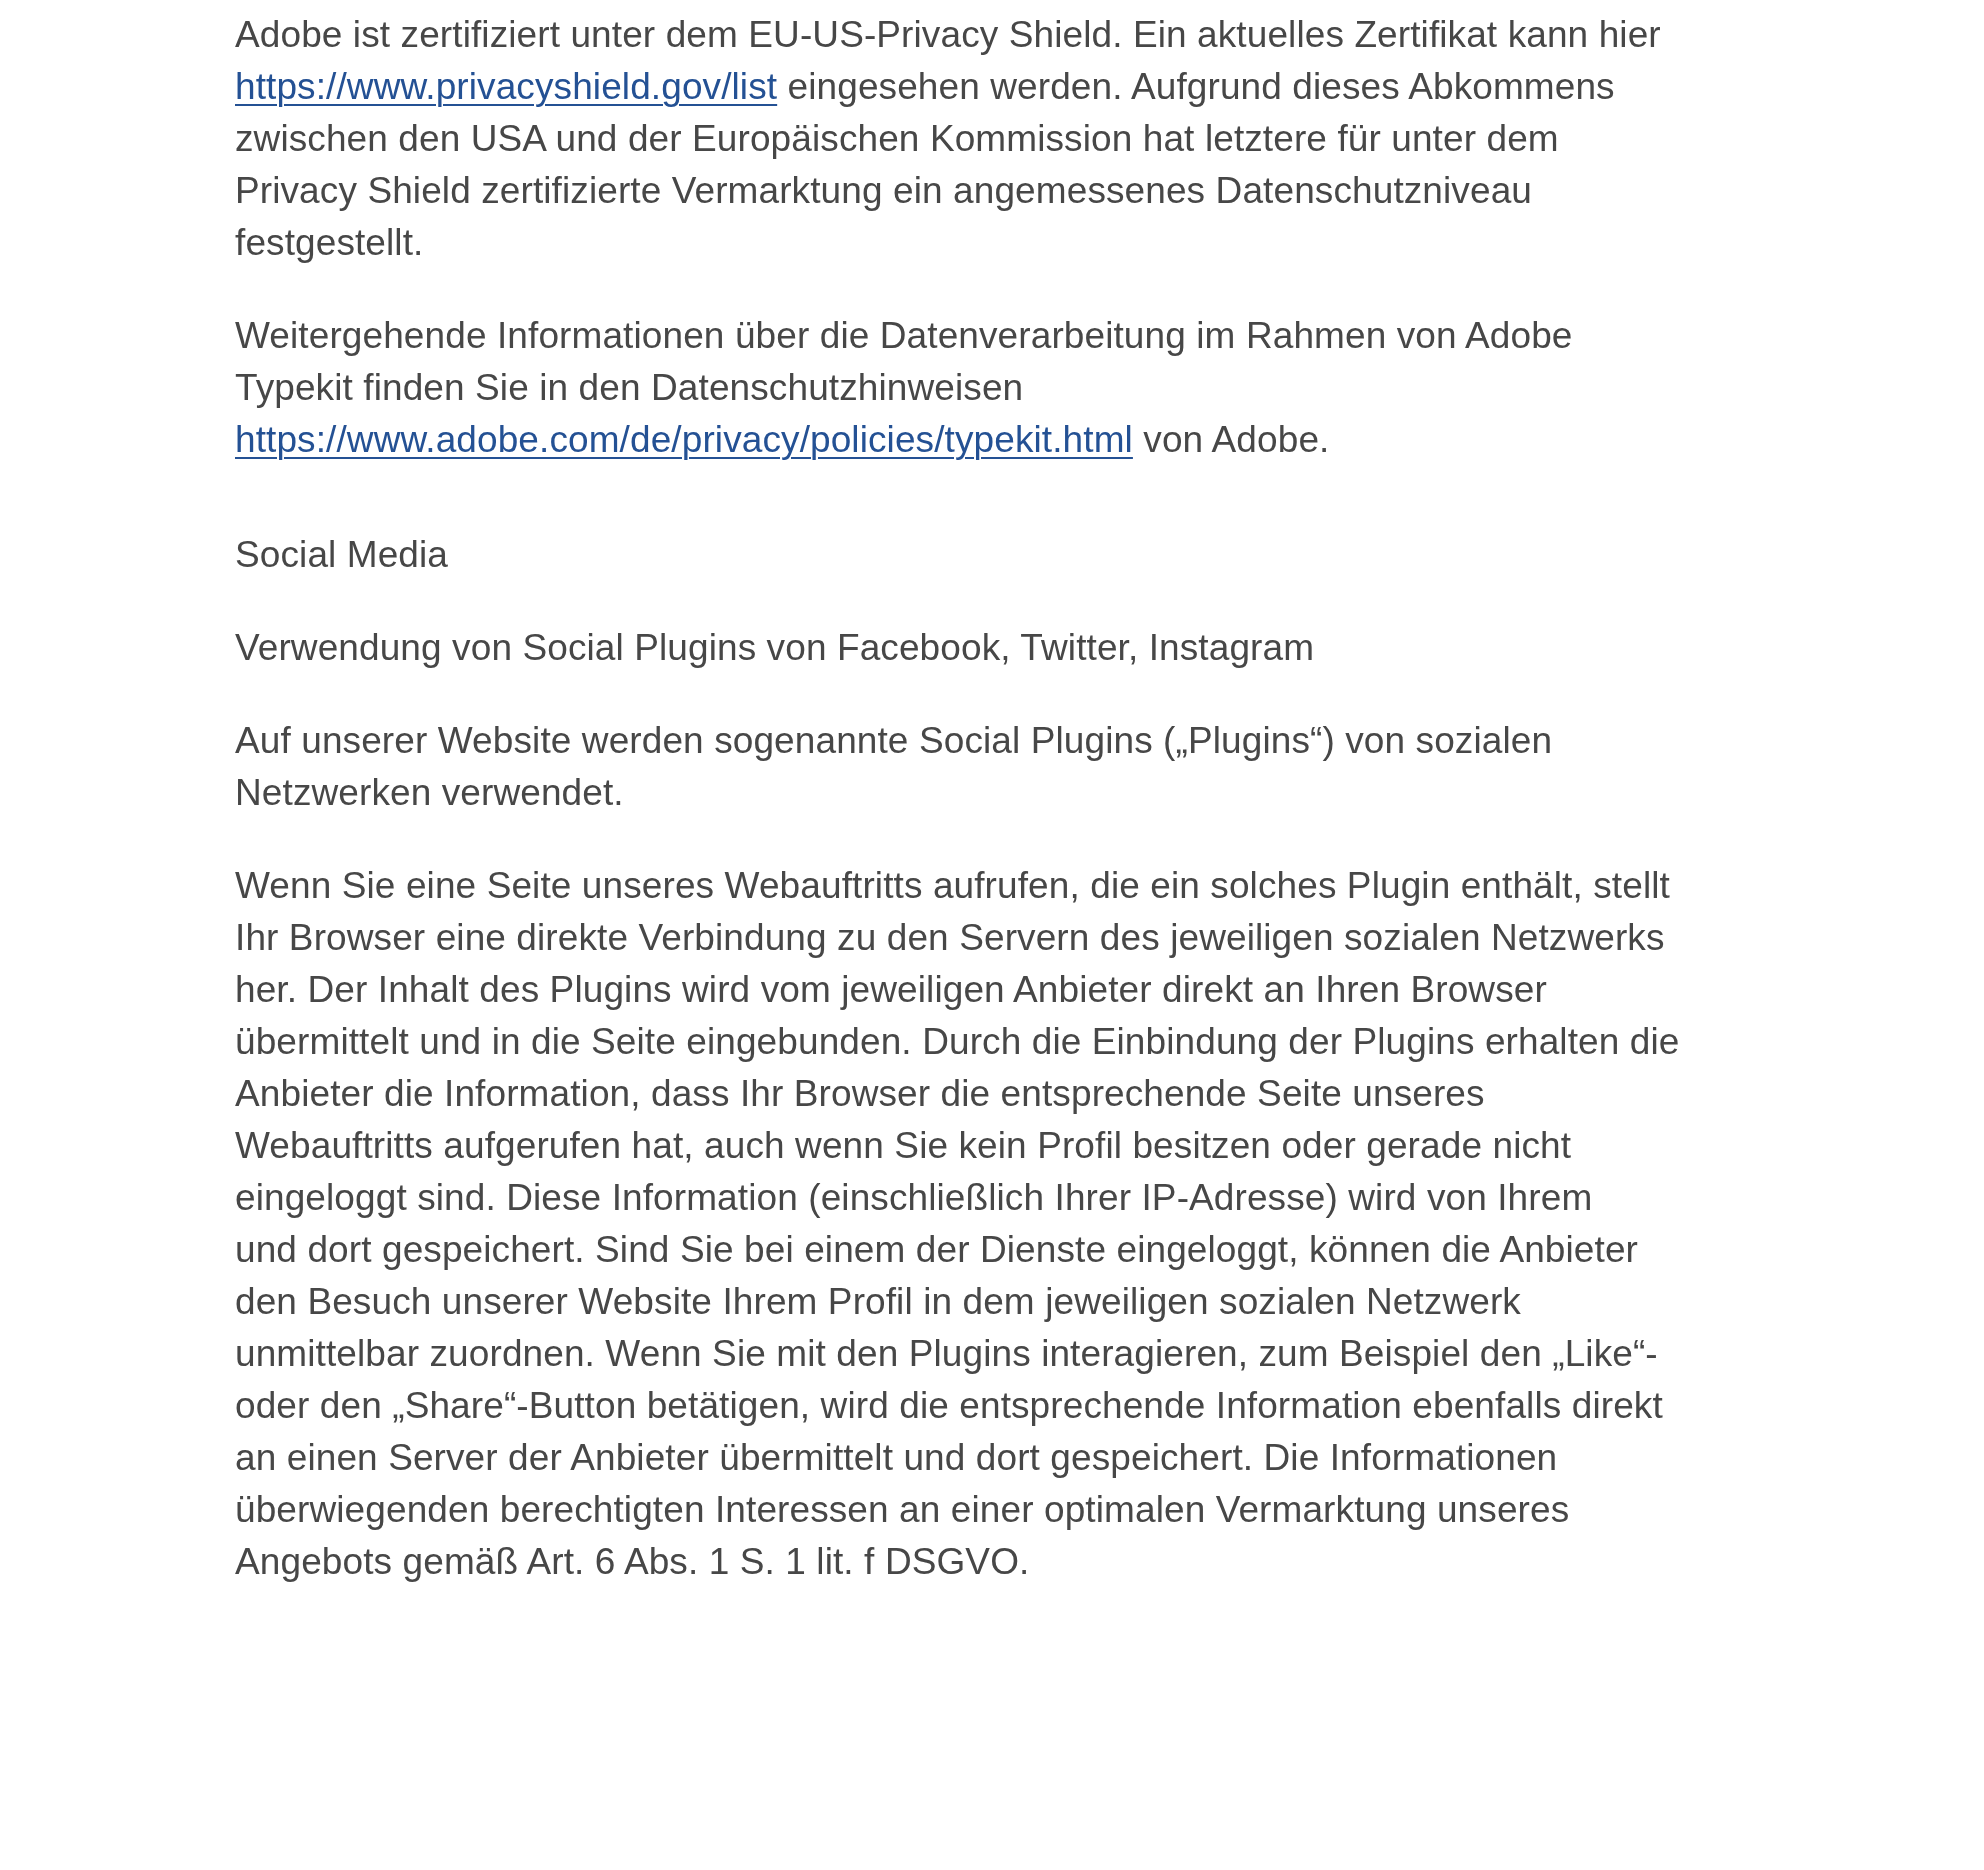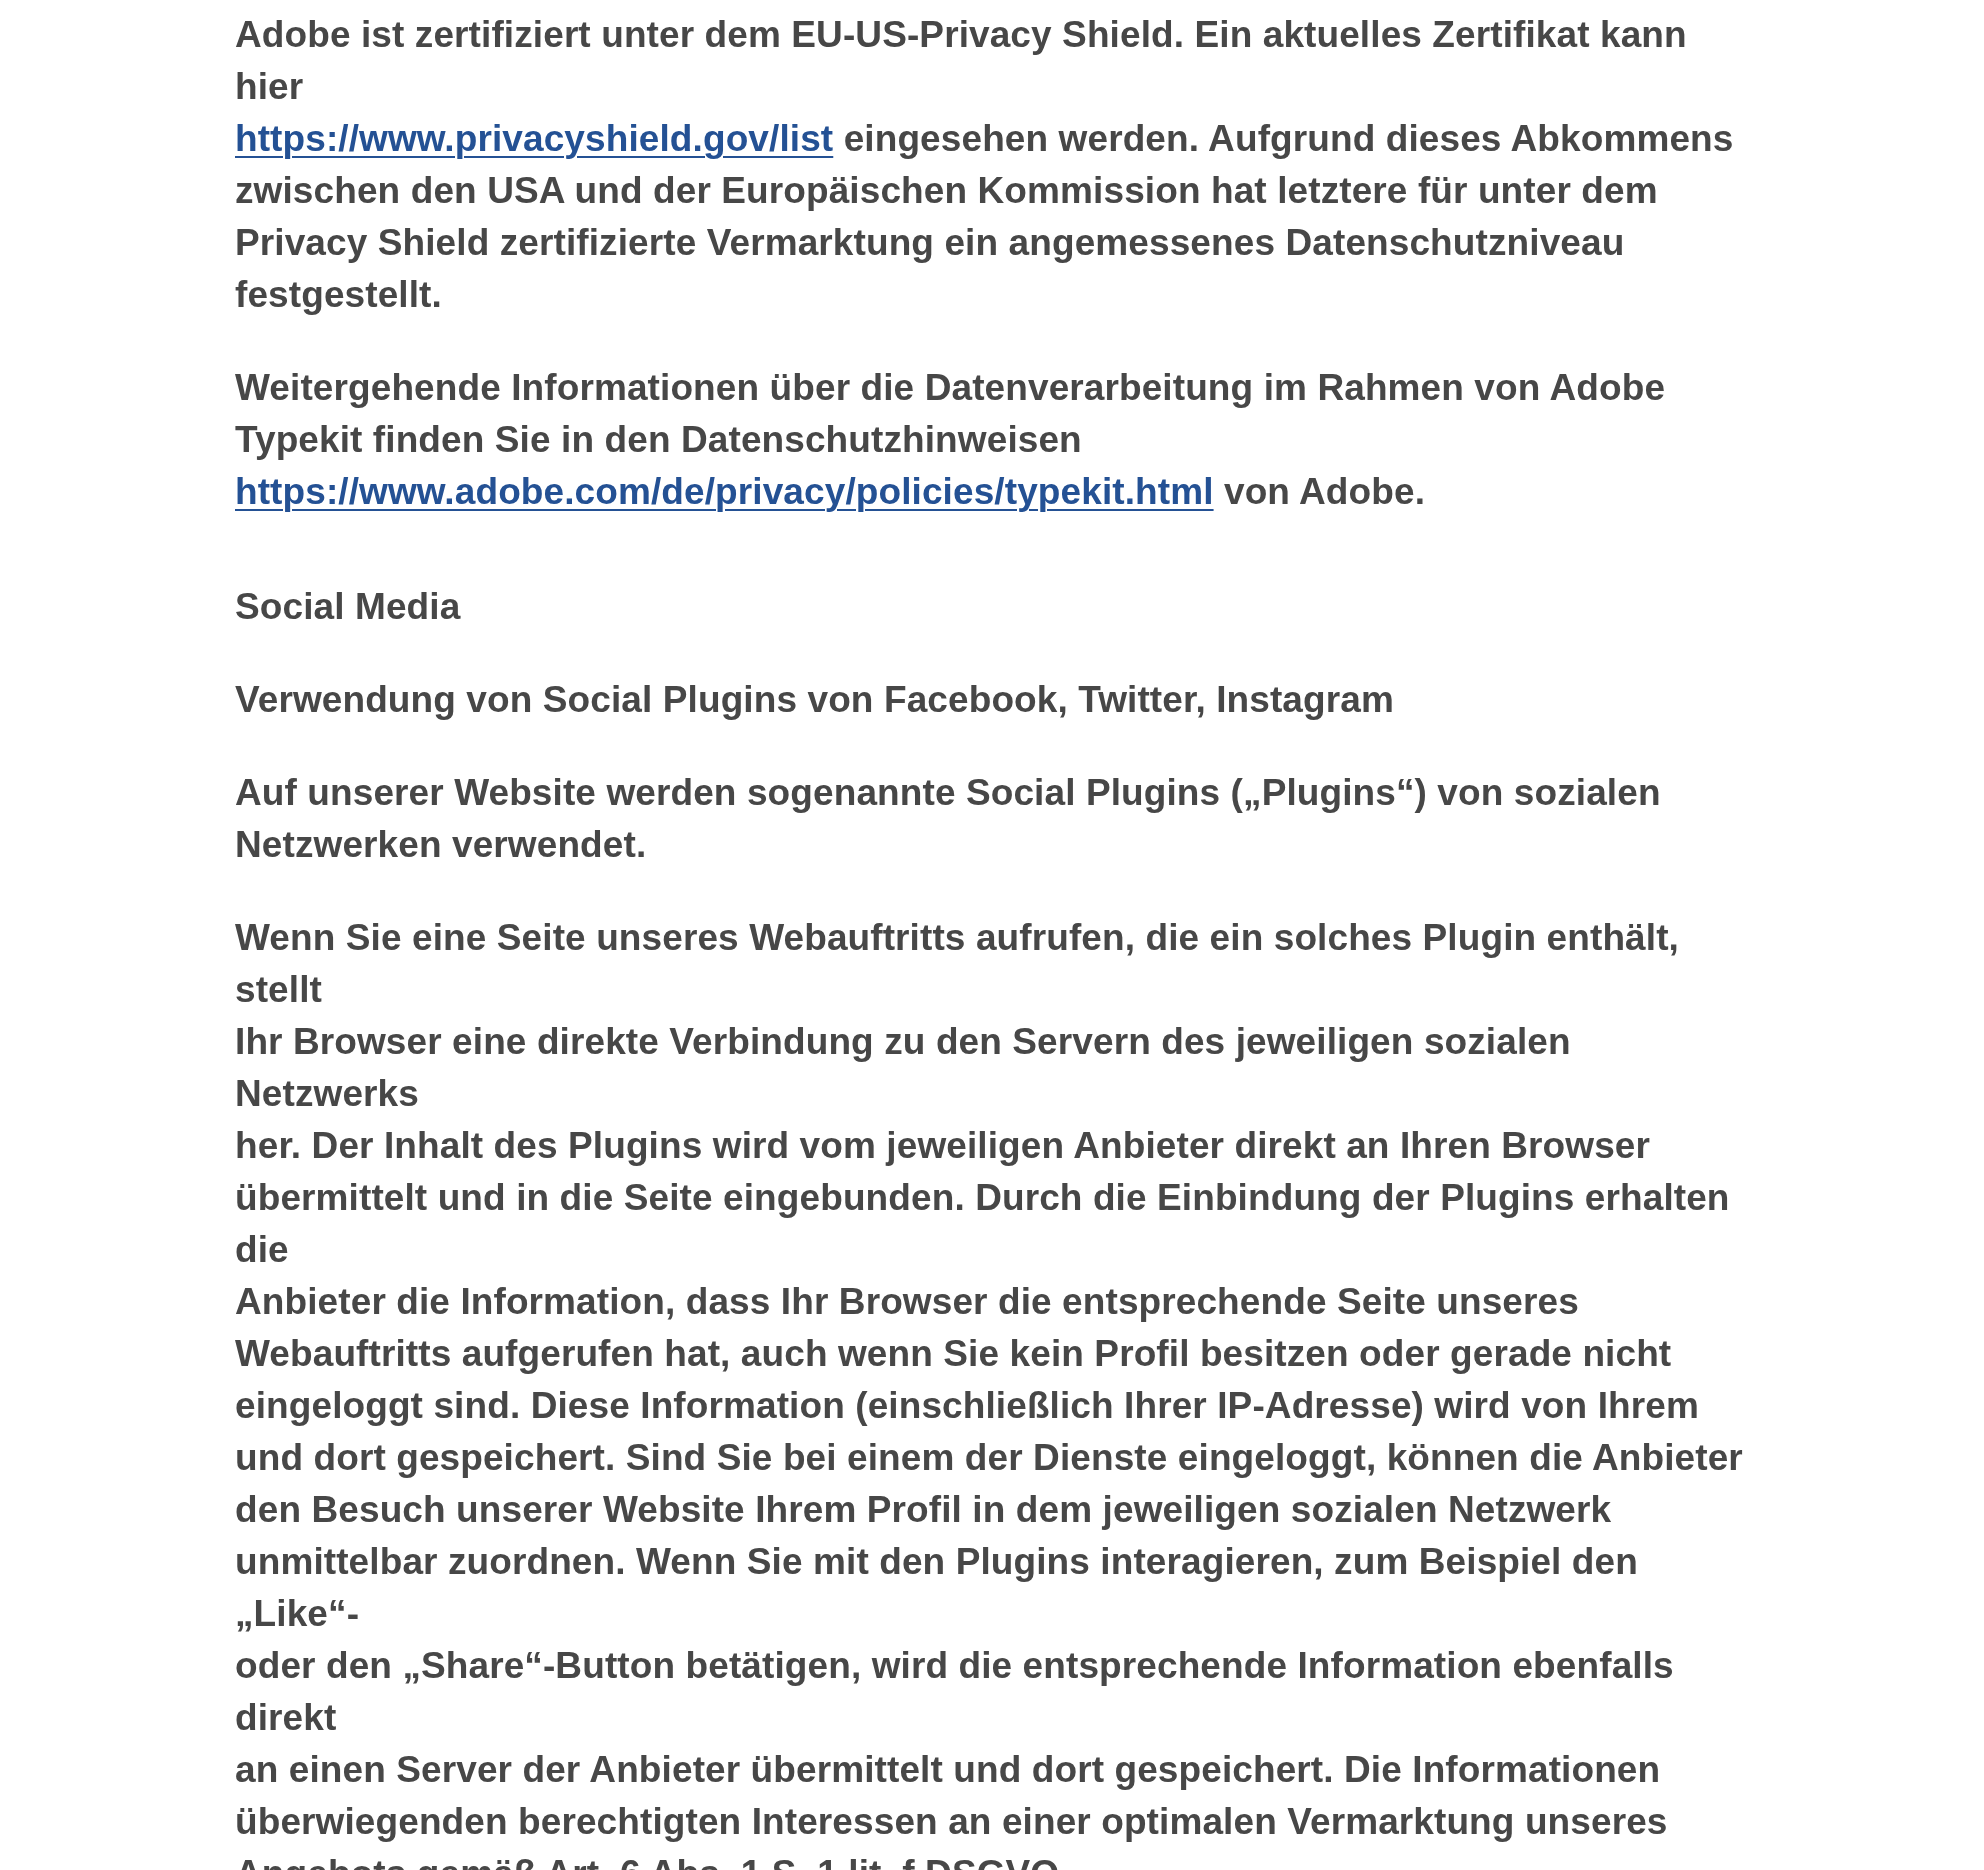--- a/index.html
+++ b/index.html
@@ -23,21 +23,20 @@
   .doc{
     width:1985px;
     padding:8.9px 229px 0 235px;
     font-size:37px;
     line-height:52px;
     font-weight:400;
     letter-spacing:0.1px;
   }
   .para{
     margin:0 0 41px 0;
-    font-weight:bold;
   }
   .heading-gap{
     margin-top:63px;
   }
   .sub-gap{
     margin-top:40px;
   }
   .line{
     white-space:pre-wrap;
   }

